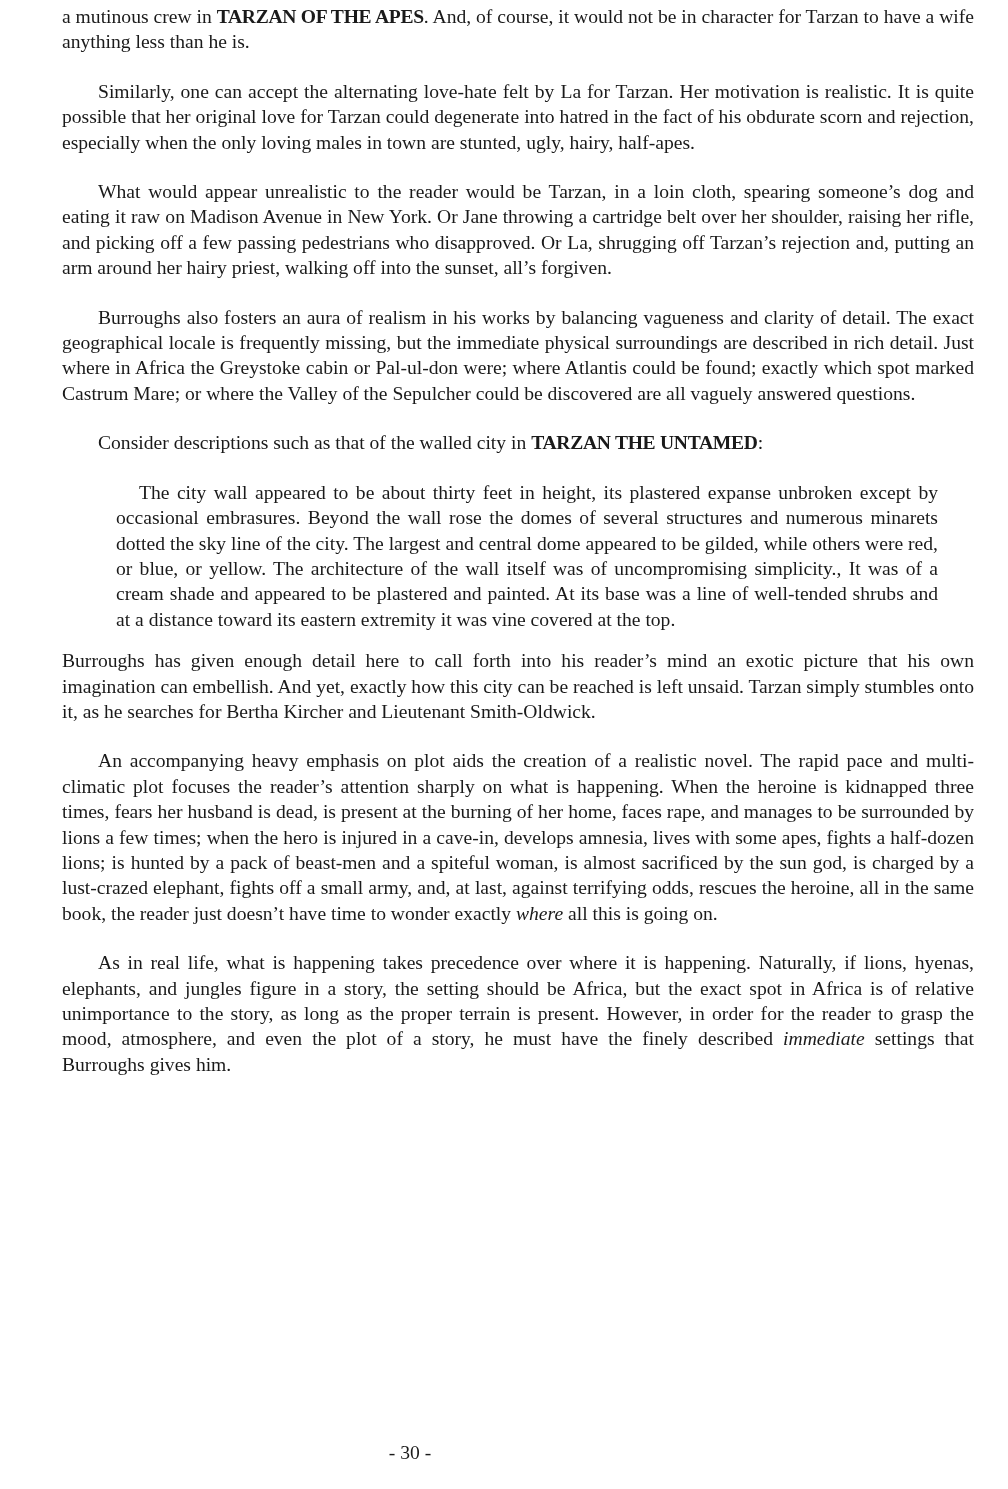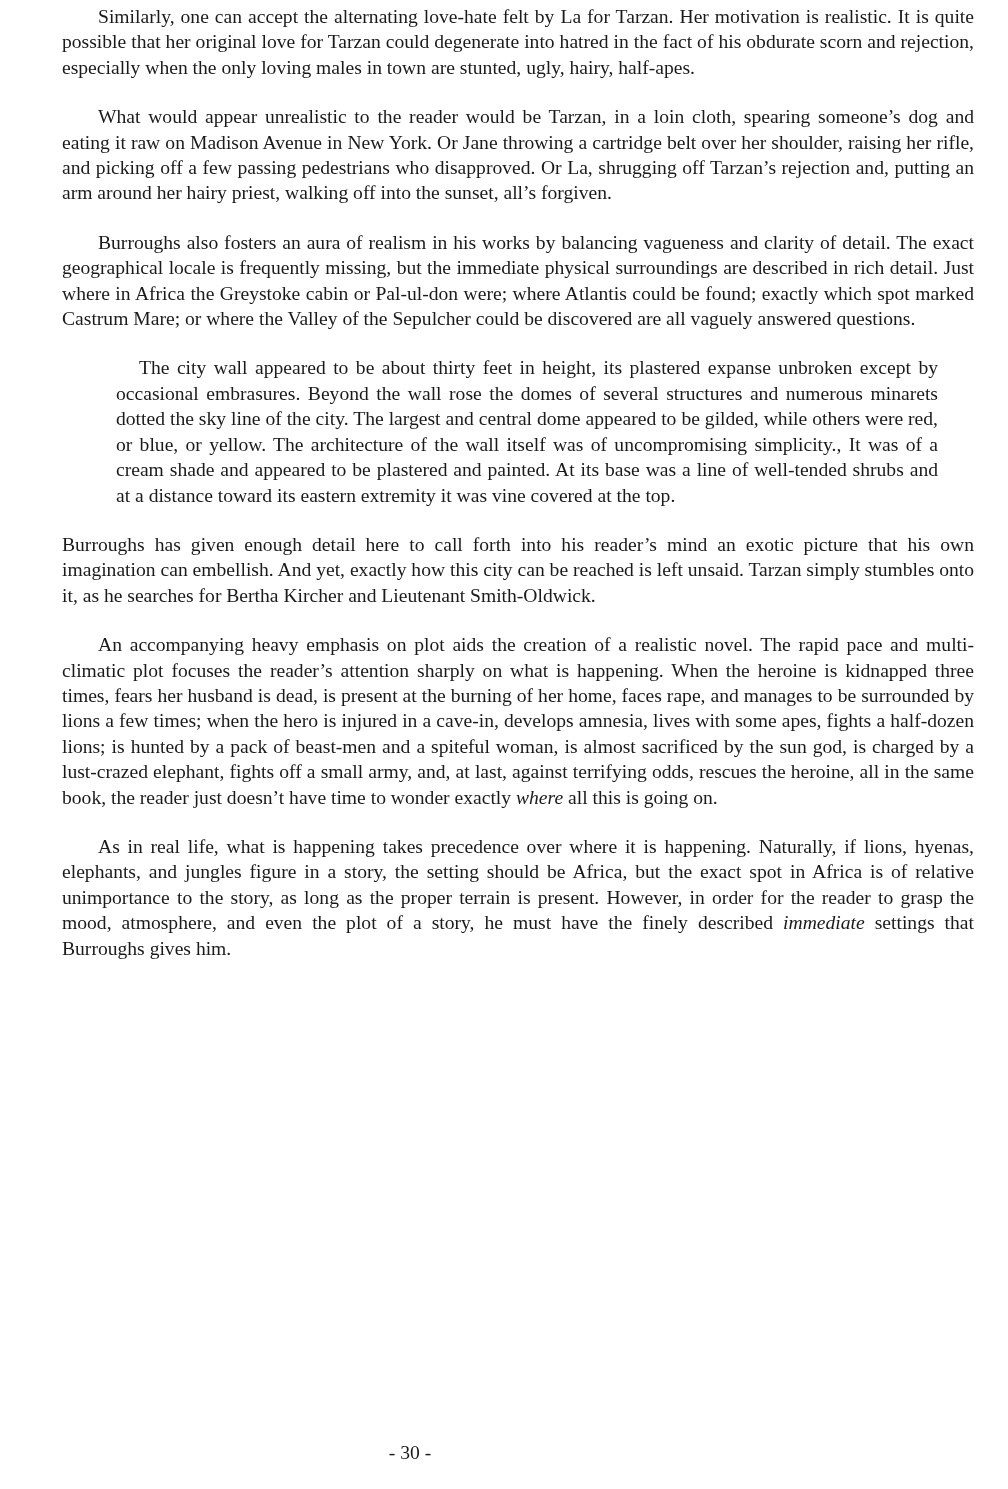--- a/index.html
+++ b/index.html
@@ -10,38 +10,40 @@
     }
     .page { position: absolute; left: 62px; top: 4px; width: 912px; }
     p {
       margin: 0 0 24px 0;
       font-size: 19.6px;
       line-height: 25.4px;
       text-align: justify;
       text-indent: 0;
     }
     .quote {
-      margin: 0 36px 24px 54px;
+      margin: 0 36px 16px 54px;
       font-size: 19.6px; line-height: 25.4px; text-align: justify;
       text-indent: 23px;
     }
     .sc { font-weight: bold; letter-spacing: -0.3px; }
     .page-number {
       position: absolute; left: 0; width: 820px; top: 1442px;
       text-align: center; font-size: 19.6px;
     }
   </style>
 </head>
 <body>
 
 <div class="page">
   <div id="paras-before">
+      <p><span>a mutinous crew in </span><span class="sc">TARZAN OF THE APES</span><span>. And, of course, it would not be in character for Tarzan to have a wife anything less than he is.</span></p>
       <p style="text-indent: 36px;"><span>Similarly, one can accept the alternating love-hate felt by La for Tarzan. Her motivation is realistic. It is quite possible that her original love for Tarzan could degenerate into hatred in the fact of his obdurate scorn and rejection, especially when the only loving males in town are stunted, ugly, hairy, half-apes.</span></p>
       <p style="text-indent: 36px;"><span>What would appear unrealistic to the reader would be Tarzan, in a loin cloth, spearing someone’s dog and eating it raw on Madison Avenue in New York. Or Jane throwing a cartridge belt over her shoulder, raising her rifle, and picking off a few passing pedestrians who disapproved. Or La, shrugging off Tarzan’s rejection and, putting an arm around her hairy priest, walking off into the sunset, all’s forgiven.</span></p>
       <p style="text-indent: 36px;"><span>Burroughs also fosters an aura of realism in his works by balancing vagueness and clarity of detail. The exact geographical locale is frequently missing, but the immediate physical surroundings are described in rich detail. Just where in Africa the Greystoke cabin or Pal-ul-don were; where Atlantis could be found; exactly which spot marked Castrum Mare; or where the Valley of the Sepulcher could be discovered are all vaguely answered questions.</span></p>
+      <p style="text-indent: 36px;"><span>Consider descriptions such as that of the walled city in </span><span class="sc">TARZAN THE UNTAMED</span><span>:</span></p>
     </div>
   <div class="quote">The city wall appeared to be about thirty feet in height, its plastered expanse unbroken except by occasional embrasures. Beyond the wall rose the domes of several structures and numerous minarets dotted the sky line of the city. The largest and central dome appeared to be gilded, while others were red, or blue, or yellow. The architecture of the wall itself was of uncompromising simplicity., It was of a cream shade and appeared to be plastered and painted. At its base was a line of well-tended shrubs and at a distance toward its eastern extremity it was vine covered at the top.</div>
   <div id="paras-after">
       <p><span>Burroughs has given enough detail here to call forth into his reader’s mind an exotic picture that his own imagination can embellish. And yet, exactly how this city can be reached is left unsaid. Tarzan simply stumbles onto it, as he searches for Bertha Kircher and Lieutenant Smith-Oldwick.</span></p>
       <p style="text-indent: 36px;"><span>An accompanying heavy emphasis on plot aids the creation of a realistic novel. The rapid pace and multi-climatic plot focuses the reader’s attention sharply on what is happening. When the heroine is kidnapped three times, fears her husband is dead, is present at the burning of her home, faces rape, and manages to be surrounded by lions a few times; when the hero is injured in a cave-in, develops amnesia, lives with some apes, fights a half-dozen lions; is hunted by a pack of beast-men and a spiteful woman, is almost sacrificed by the sun god, is charged by a lust-crazed elephant, fights off a small army, and, at last, against terrifying odds, rescues the heroine, all in the same book, the reader just doesn’t have time to wonder exactly </span><span style="font-style: italic;">where</span><span> all this is going on.</span></p>
       <p style="text-indent: 36px;"><span>As in real life, what is happening takes precedence over where it is happening. Naturally, if lions, hyenas, elephants, and jungles figure in a story, the setting should be Africa, but the exact spot in Africa is of relative unimportance to the story, as long as the proper terrain is present. However, in order for the reader to grasp the mood, atmosphere, and even the plot of a story, he must have the finely described </span><span style="font-style: italic;">immediate</span><span> settings that Burroughs gives him.</span></p>
     </div>
 </div>
 <div class="page-number">- 30 -</div>
 

